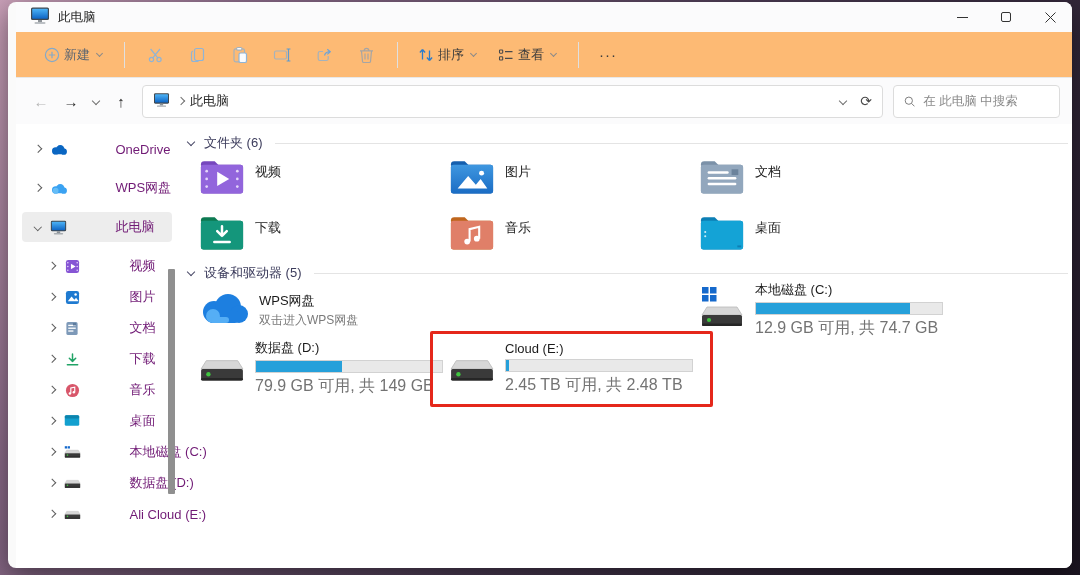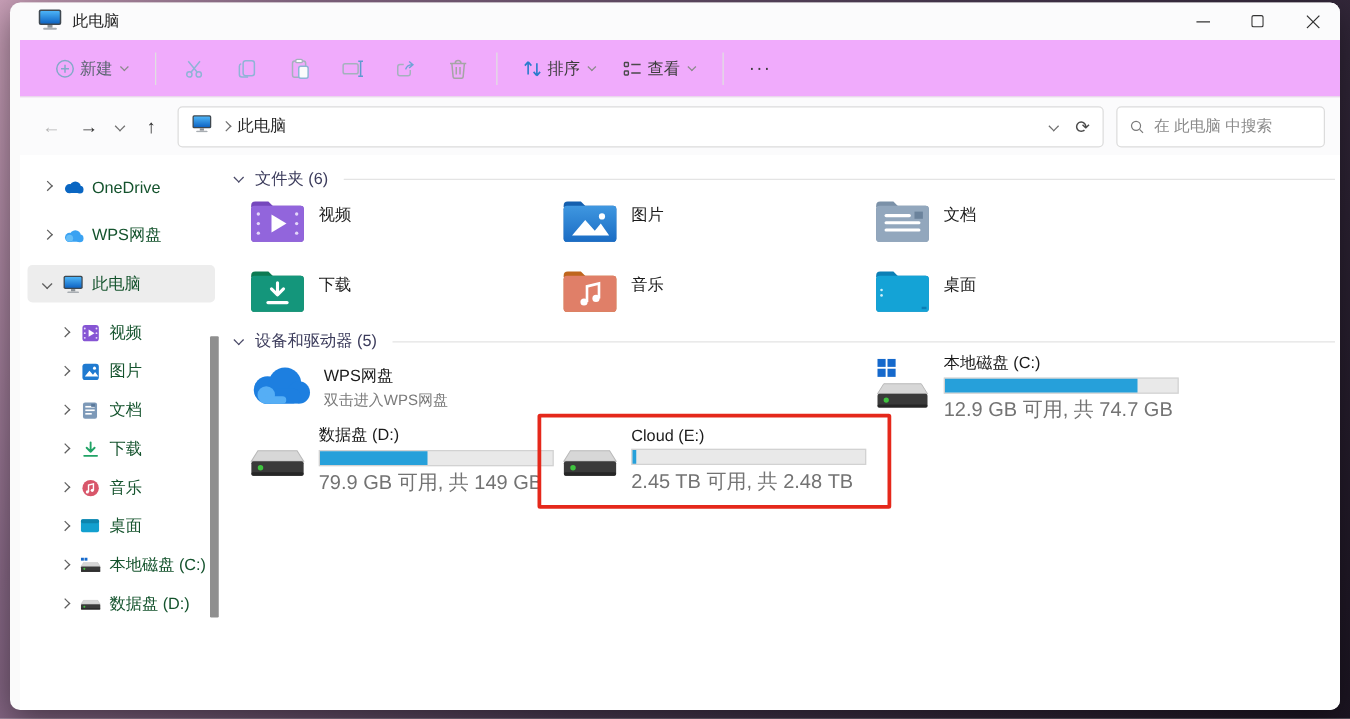--- a/index.html
+++ b/index.html
@@ -15,21 +15,21 @@
   .titlebar { height:30px; display:flex; align-items:center; padding-left:14px;
     background:#fbfbfc; flex:0 0 auto; }
   .titlebar .title { font-size:12.5px; color:#222; margin-left:8px; }
   .caption-btns { margin-left:auto; display:flex; height:100%; }
   .cap-btn { width:44px; height:100%; display:flex; align-items:center; justify-content:center;
     color:#333; font-size:13px; }
   .cap-btn svg { display:block; }
 
   
   .toolbar { height:46px; display:flex; align-items:center; padding:0 10px 0 18px;
-    background:#f0abfc; border-bottom:1px solid #e8e8e8; flex:0 0 auto; }
+    background:#fdba74; border-bottom:1px solid #e8e8e8; flex:0 0 auto; }
   .tb-group { display:flex; align-items:center; gap:4px; padding:5px 10px; border-radius:5px; }
   .tb-label { font-size:13px; color:#5a6470; }
   .tb-dark { color:#3d3d3d; }
   .tb-chev { width:5px; height:5px; border-right:1.2px solid #8a8a8a;
     border-bottom:1.2px solid #8a8a8a; transform:rotate(45deg); margin:0 2px 2px 3px; }
   .tb-sep { width:1px; height:26px; background:#e0e0e0; margin:0 10px; }
   .tb-icon { width:42px; height:34px; display:flex; align-items:center; justify-content:center;
     border-radius:5px; }
   .tb-icon svg { display:block; }
   .dots { font-size:15px; color:#3d3d3d; letter-spacing:1px; padding:0 10px; }
@@ -70,21 +70,21 @@
   .sb-item.selected { background:#ededed; }
   .sb-chev { width:5.5px; height:5.5px; border-right:1.3px solid #5f5f5f;
     border-bottom:1.3px solid #5f5f5f; flex:0 0 auto; }
   .sb-chev.right { transform:rotate(-45deg); }
   .sb-chev.down { transform:rotate(45deg); }
   .sb-ind0 { margin-left:7px; margin-right:9px; }
   .sb-ind1 { margin-left:21px; margin-right:9px; }
   .sb-icon { width:17px; height:17px; flex:0 0 auto; margin-right:7px;
     display:flex; align-items:center; justify-content:center; }
   .sb-icon svg { display:block; }
-  .sb-label { font-size:13px; color:#14532d; white-space:nowrap; }
+  .sb-label { font-size:13px; color:#701a75; white-space:nowrap;margin-left:42px; }
 
   .sb-scrollbar { position:absolute; right:2px; top:20px; bottom:10px; width:9px; }
   .sb-thumb { position:absolute; left:1px; width:7px; top:125px; height:225px;
     background:#8f8f8f; border-radius:1px; }
 
   
   .content { flex:1; position:relative; min-width:0;text-decoration:underline; }
   .section-header { position:absolute; display:flex; align-items:center; }
   .sec-chev { width:6px; height:6px; border-right:1.4px solid #4a4a68;
     border-bottom:1.4px solid #4a4a68; transform:rotate(45deg); margin-right:10px; margin-top:-3px; }
@@ -420,20 +420,29 @@
       <div class="sb-item child">
         <span class="sb-chev right sb-ind1"></span>
         <span class="sb-icon">
           <svg width="17" height="12" viewBox="0 0 44 26">
               <use href="#driveShape"></use>
             </svg>
         </span>
         <span class="sb-label">数据盘 (D:)</span>
       </div>
 
+      <div class="sb-item child">
+        <span class="sb-chev right sb-ind1"></span>
+        <span class="sb-icon">
+          <svg width="17" height="12" viewBox="0 0 44 26">
+              <use href="#driveShape"></use>
+            </svg>
+        </span>
+        <span class="sb-label">Ali Cloud (E:)</span>
+      </div>
 
       <div class="sb-scrollbar">
         <div class="sb-thumb"></div>
       </div>
     </div>
 
     <div class="content">
 
       <div class="section-header" style="left:10px; top:10px; width:880px;">
         <span class="sec-chev"></span>

